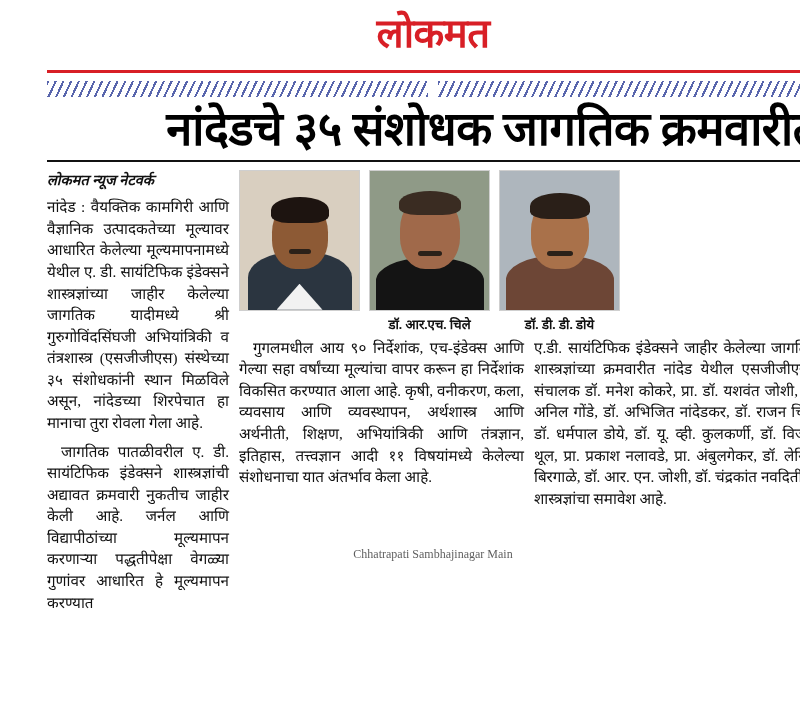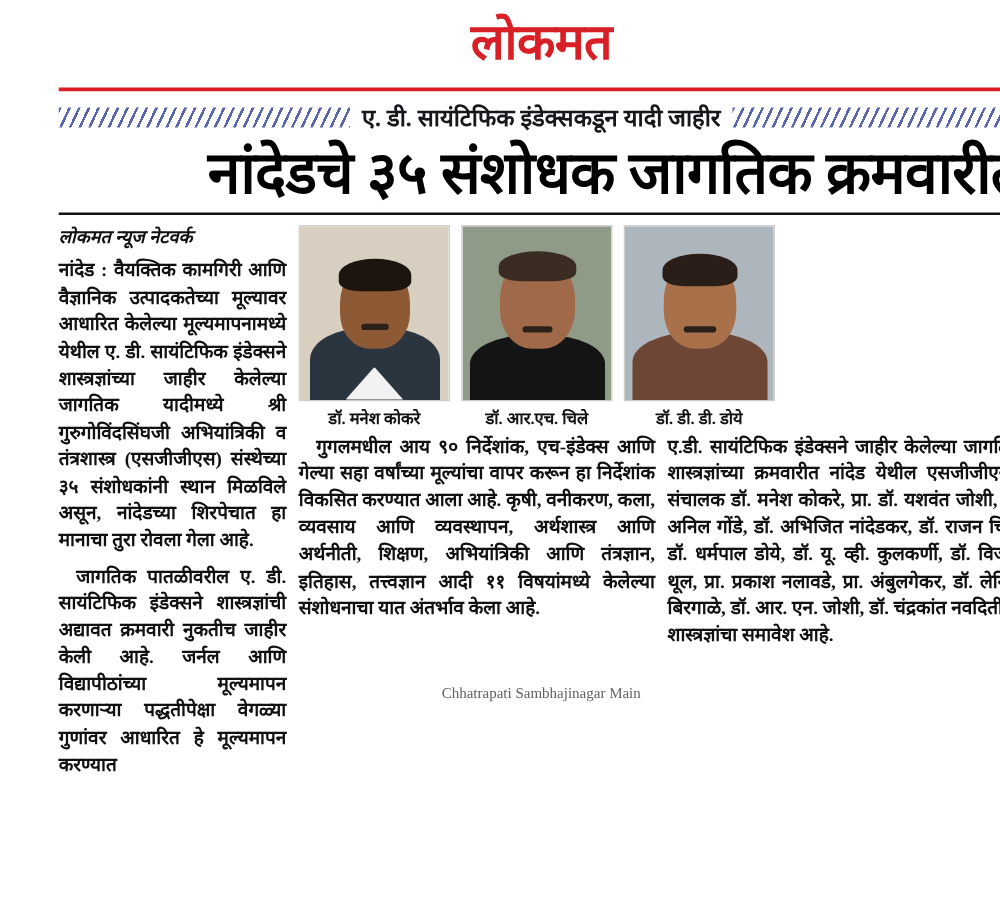--- a/index.html
+++ b/index.html
@@ -108,21 +108,21 @@
   .col-right { flex: 1 1 auto; }
 
   .byline {
     font-family: "Liberation Serif", serif;
     font-weight: bold;
     font-size: 14.5px;
     margin-bottom: 6px;
     color: #111;
     font-style: italic;
   }
-  p.para { margin: 0 0 7px 0; text-indent: 14px; font-weight: bold; }
+  p.para { margin: 0 0 7px 0; text-indent: 14px; }
   p.para.first { text-indent: 0; }
 
   
   .photo-strip {
     display: flex;
     gap: 9px;
     margin-bottom: 4px;
   }
   .photo-card {
     width: 121px;
@@ -233,21 +233,20 @@
 
 <div class="page">
 
   <div class="masthead">
     <div class="masthead-logo">लोकमत</div>
   </div>
   <div class="masthead-rule"></div>
 
   <div class="kicker-row">
     <div class="hatch"></div>
-    <div class="kicker-text">ए. डी. सायंटिफिक इंडेक्सकडून यादी जाहीर</div>
     <div class="hatch"></div>
   </div>
 
   <div class="headline">नांदेडचे ३५ संशोधक जागतिक क्रमवारीत</div>
   <div class="headline-rule"></div>
 
   <div class="content">
 
     <div class="col col-1">
       <div class="byline">लोकमत न्यूज नेटवर्क</div>
@@ -261,21 +260,20 @@
 
         <div class="photo-card">
           <div class="photo">
             <div class="bg" style="background:#d9cfc0"></div>
             <div class="body" style="width:104px;height:58px;background:#2b3540"></div>
             <div class="shirt" style="bottom:0"></div>
             <div class="head" style="top:30px;width:56px;height:68px;background:#8d5a35"></div>
             <div class="hair" style="top:26px;width:58px;height:26px;background:#1d1410"></div>
             <div class="mustache" style="top:78px"></div>
           </div>
-          <div class="caption">डॉ. मनेश कोकरे</div>
         </div>
 
 
         <div class="photo-card">
           <div class="photo">
             <div class="bg" style="background:#8f9a87"></div>
             <div class="body" style="width:108px;height:52px;background:#141414"></div>
             <div class="head" style="top:24px;width:60px;height:74px;background:#a0694a"></div>
             <div class="hair" style="top:20px;width:62px;height:24px;background:#3a2c22"></div>
             <div class="mustache" style="top:80px;width:24px"></div>

